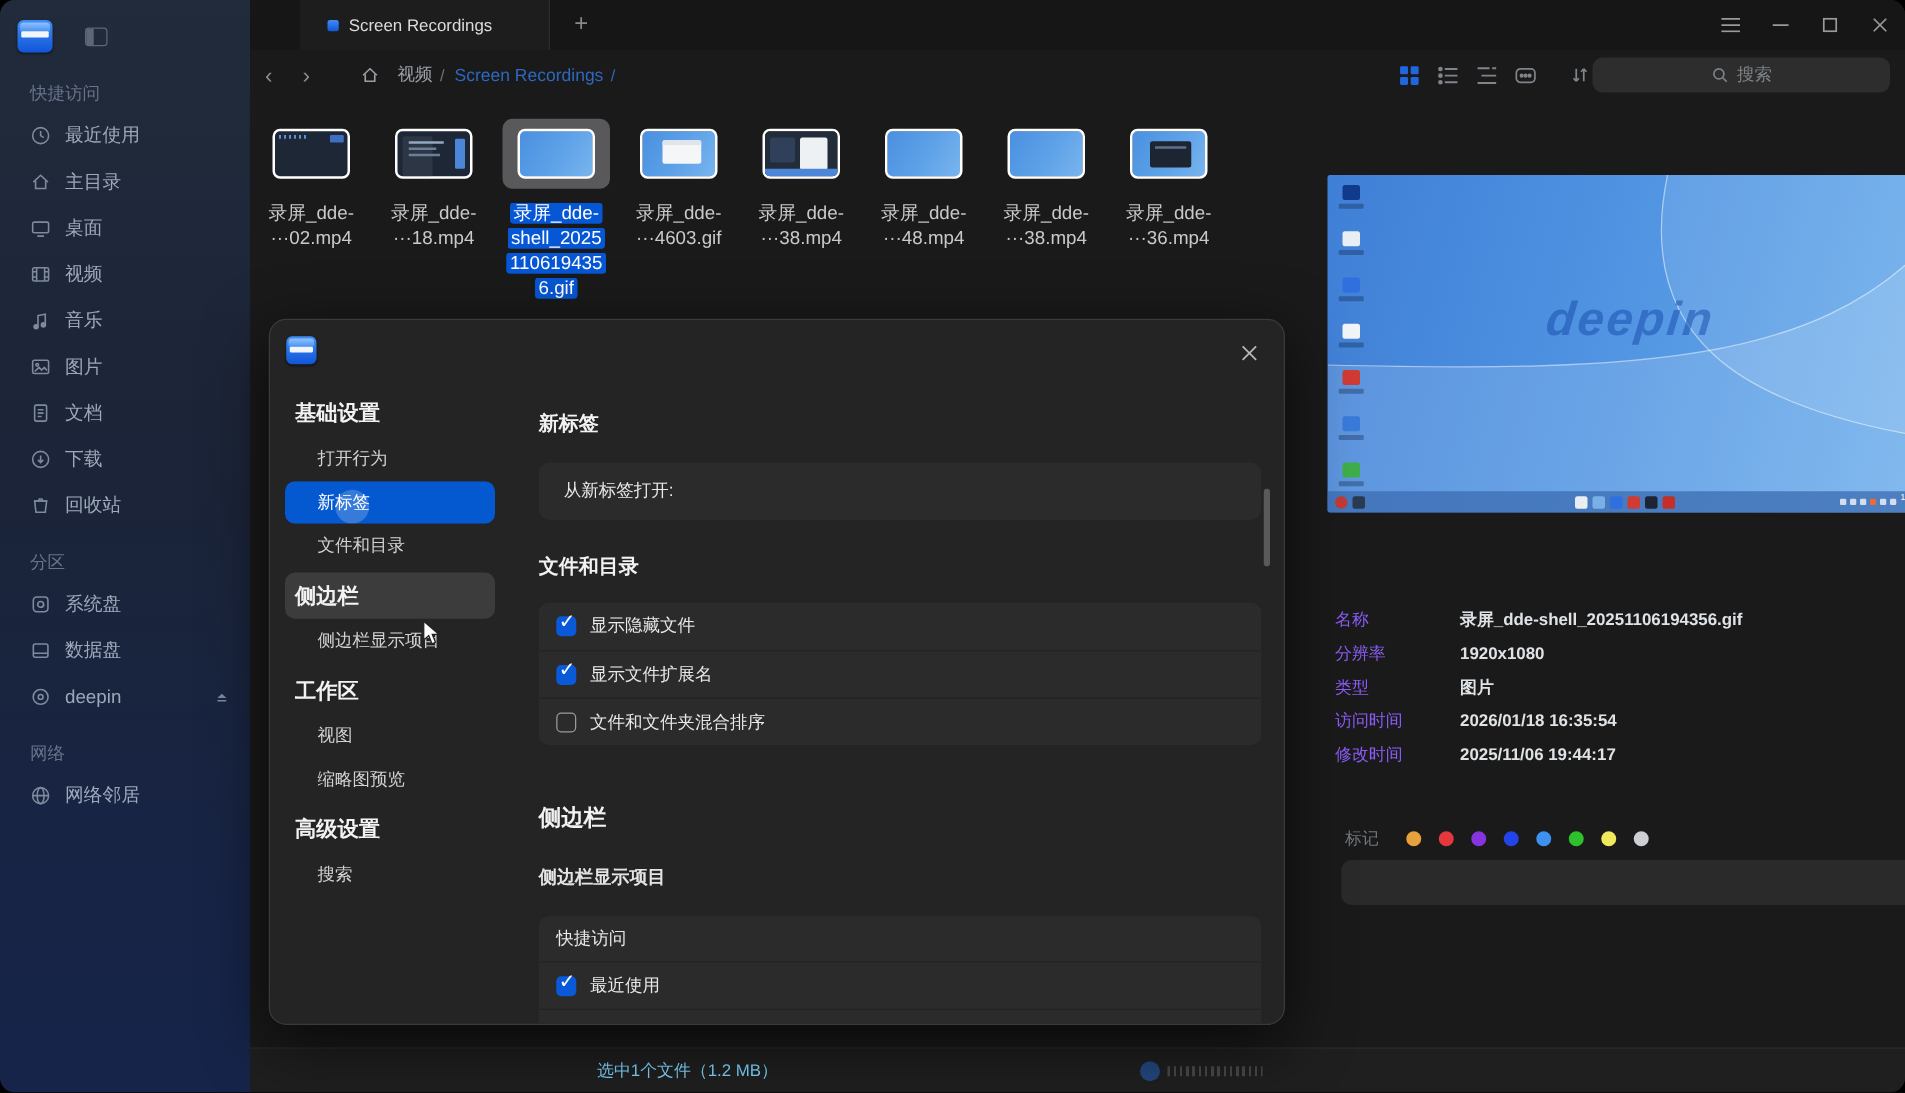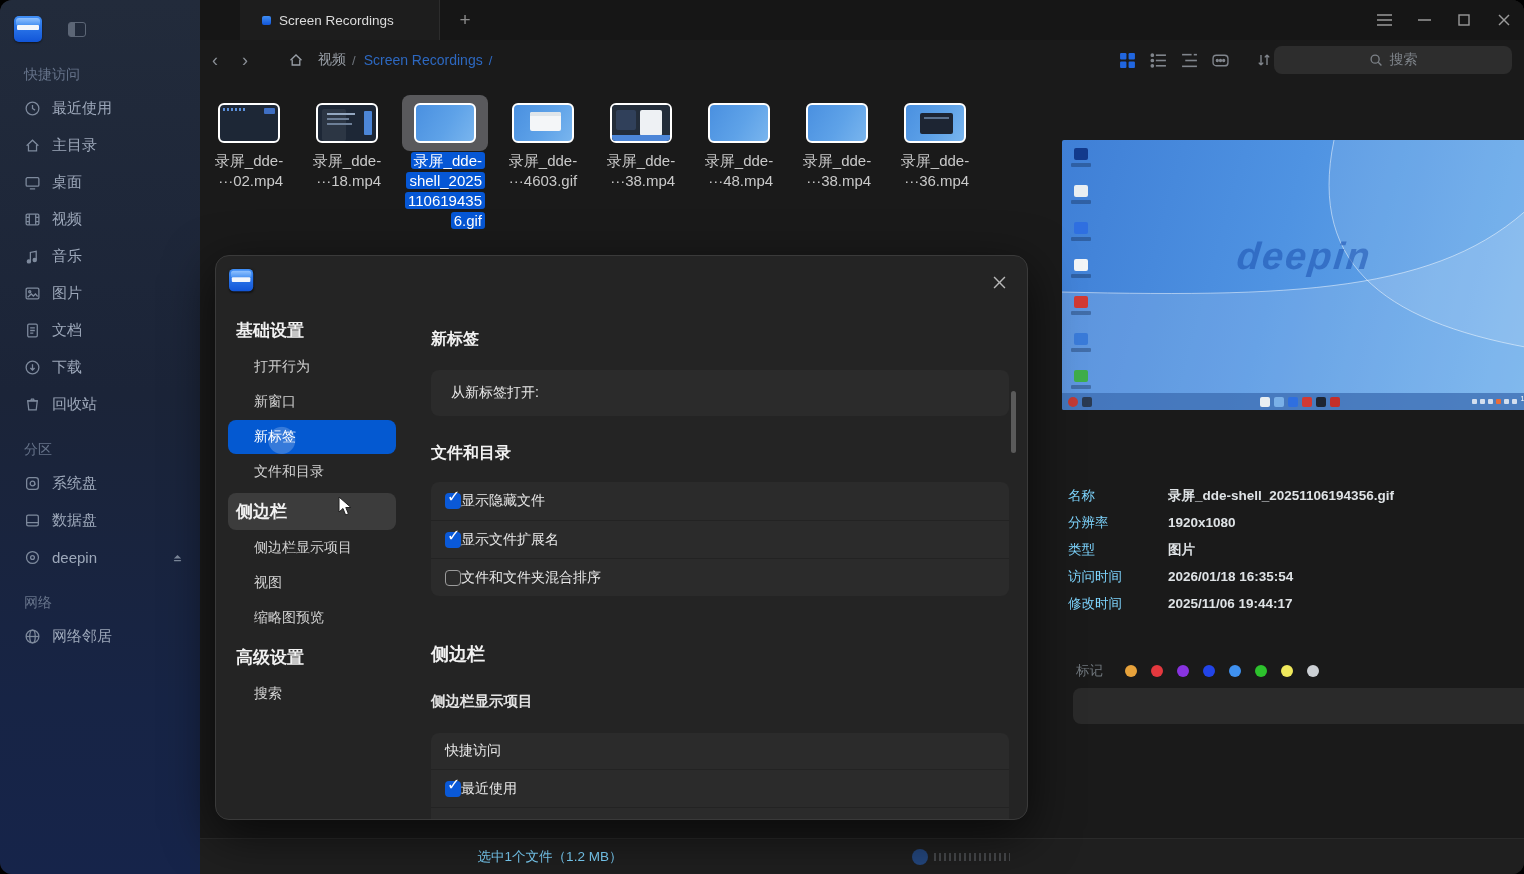--- a/index.html
+++ b/index.html
@@ -49,21 +49,21 @@
     display:flex; align-items:center; justify-content:center; gap:7px; color:#7d8288; font-size:14px; }
   .search-box .icn { width:14px; height:14px; }
 
   
   .file-grid { position:absolute; left:0; top:80px; right:496px; display:flex; padding-left:3px; gap:6px; }
   .file-card { width:92px; display:flex; flex-direction:column; align-items:center; }
   .thumb-wrap { margin-top:15px; padding:8px 12px; border-radius:8px; }
   .file-card.selected .thumb-wrap { background:#59595c; }
   .thumb { width:62px; height:40px; border:2px solid #fff; border-radius:6px; position:relative; overflow:hidden; background:#1d2736; }
   .thumb.blue { background:linear-gradient(120deg,#4a90e0 0%,#5ea2e8 55%,#79b5ee 100%); }
-  .fname { font-size:15px; line-height:20px; color:#c9c9c9; text-align:right; white-space:pre-line; }
+  .fname { margin-top:10px; font-size:15px; line-height:20px; color:#c9c9c9; text-align:center; white-space:pre-line; }
   .file-card.selected .fname span { background:#0657d5; color:#fff; padding:0 3px; border-radius:3px;
     box-decoration-break:clone; -webkit-box-decoration-break:clone; }
 
   
   .preview-panel { position:absolute; right:0; top:0; width:496px; bottom:36px; }
   .shot { position:absolute; left:34px; top:140px; width:480px; height:270px; overflow:hidden; border-radius:2px;
     background:linear-gradient(105deg,#3f7fd6 0%,#4f93e2 45%,#6fb0ec 100%); }
   .shot svg.swoosh { position:absolute; inset:0; }
   .shot .logo { position:absolute; left:175px; top:95px; font-size:38px; font-weight:700; font-style:italic;
     letter-spacing:2px; color:rgba(28,80,175,.55); transform:skewX(-6deg); }
@@ -72,21 +72,21 @@
   .taskbar { position:absolute; left:0; right:0; bottom:0; height:17px; background:rgba(62,110,180,.78); display:flex; align-items:center; }
   .tb-ic { width:10px; height:10px; border-radius:2px; margin-right:4px; }
   .tb-center { position:absolute; left:50%; transform:translateX(-50%); display:flex; }
   .tb-right { position:absolute; right:4px; display:flex; align-items:center; gap:3px; }
   .tb-dot { width:5px; height:5px; border-radius:1px; background:rgba(255,255,255,.75); }
   .tb-time { color:#fff; font-size:7px; line-height:7px; text-align:right; }
   .tb-time .sub { display:block; font-size:5px; color:rgba(255,255,255,.8); }
 
   .detail-rows { position:absolute; left:40px; top:482px; right:10px; }
   .drow { display:flex; height:27px; align-items:center; }
-  .dlab { width:100px; color:#7dd3fc; font-size:13.5px; }
+  .dlab { width:100px; color:#8b5cf6; font-size:13.5px; }
   .dval { color:#dfe3e6; font-size:13.5px; font-weight:600; }
   .tags-row { position:absolute; left:48px; top:662px; display:flex; align-items:center; gap:14px; }
   .tags-label { color:#70777d; font-size:13.5px; margin-right:8px; }
   .tag-dot { width:12px; height:12px; border-radius:50%; }
   .tag-input { position:absolute; left:45px; top:688px; width:460px; height:36px; border-radius:8px; background:#2a2a2a; border:none; outline:none; color:#ddd; padding:0 10px; font-size:13px; }
 
   
   .statusbar { position:absolute; left:0; right:0; bottom:0; height:36px; background:#1f1f1f; border-top:1px solid #2a2a2a; }
   .status-text { position:absolute; left:0; width:700px; top:0; height:36px; display:flex; align-items:center; justify-content:center;
     color:#7dd3fc; font-size:13.5px; }
@@ -110,21 +110,21 @@
   .dlg-content { position:absolute; left:215px; top:52px; width:578px; bottom:0; }
   .sec-title { color:#f2f2f2; font-size:16px; font-weight:700; }
   .sec-title.big { font-size:18px; }
   .sec-sub { color:#e4e4e4; font-size:14.5px; font-weight:600; }
   .form-row { margin-top:20px; height:46px; background:#2b2b2b; border-radius:8px; display:flex; align-items:center; padding:0 8px 0 20px; }
   .form-label { color:#e8e8e8; font-size:14px; flex:1; }
   .dropdown { width:332px; height:34px; background:#3a3a3a; border:1px solid #474747; border-radius:8px;
     display:flex; align-items:center; padding:0 12px; color:#f0f0f0; font-size:14px; }
   .dropdown .chev { margin-left:auto; color:#cfcfcf; }
   .check-group { margin-top:18px; background:#2b2b2b; border-radius:8px; overflow:hidden; }
-  .check-row { height:38px; display:flex; align-items:center; padding-left:14px; }
+  .check-row { height:38px; display:flex; align-items:center; padding-left:14px; gap:11px; }
   .check-row + .check-row, .group-label-row + .check-row { border-top:1px solid #232323; }
   .group-label-row { height:36px; display:flex; align-items:center; padding-left:14px; color:#e8e8e8; font-size:14px; }
   .cbox { width:16px; height:16px; border-radius:4px; position:relative; flex:none; }
   .cbox.on { background:#0a59d8; }
   .cbox.on::after { content:"✓"; position:absolute; left:2px; top:-6px; color:#fff; font-size:16px; font-weight:700; }
   .cbox.off { border:1.5px solid #9b9b9b; background:transparent; }
   .check-label { color:#e8e8e8; font-size:14px; }
   .dlg-scroll { position:absolute; right:11px; top:135px; width:5px; height:62px; border-radius:3px; background:#5a5a5a; }
 
   .cursor { position:absolute; left:338px; top:496px; z-index:9; }
@@ -562,25 +562,25 @@
       <svg width="13" height="13" viewBox="0 0 12 12">
           <g stroke="#b8b8b8" stroke-width="1.3">
             <line x1="1" y1="1" x2="11" y2="11"></line>
             <line x1="11" y1="1" x2="1" y2="11"></line>
           </g>
         </svg>
     </div>
     <nav class="dlg-nav" id="dlg-nav">
         <div class="dnav-header">基础设置</div>
         <div class="dnav-item">打开行为</div>
-        <div class="dnav-item">新窗口</div>
         <div class="dnav-item sel">新标签</div>
         <div class="dnav-item">文件和目录</div>
         <div class="dnav-header hover">侧边栏</div>
         <div class="dnav-item">侧边栏显示项目</div>
+        <div class="dnav-header">工作区</div>
         <div class="dnav-item">视图</div>
         <div class="dnav-item">缩略图预览</div>
         <div class="dnav-header">高级设置</div>
         <div class="dnav-item">搜索</div>
       </nav>
 
     <div class="dlg-content">
       <div class="sec-title" style="margin-top:21px;">新标签</div>
       <div class="form-row">
         <span class="form-label">从新标签打开:</span>

